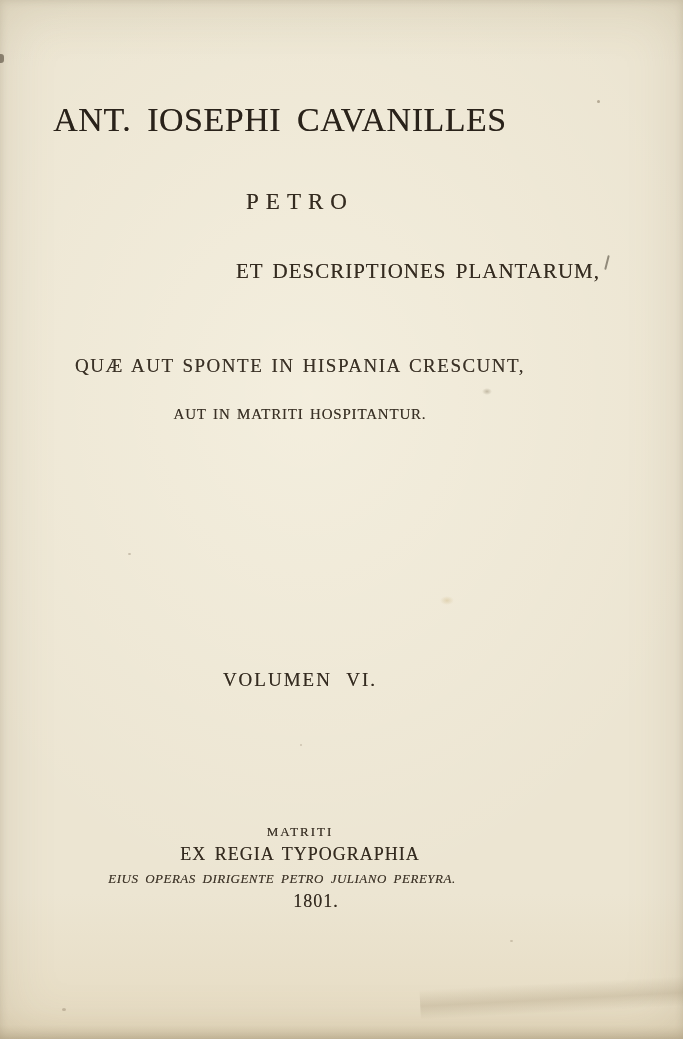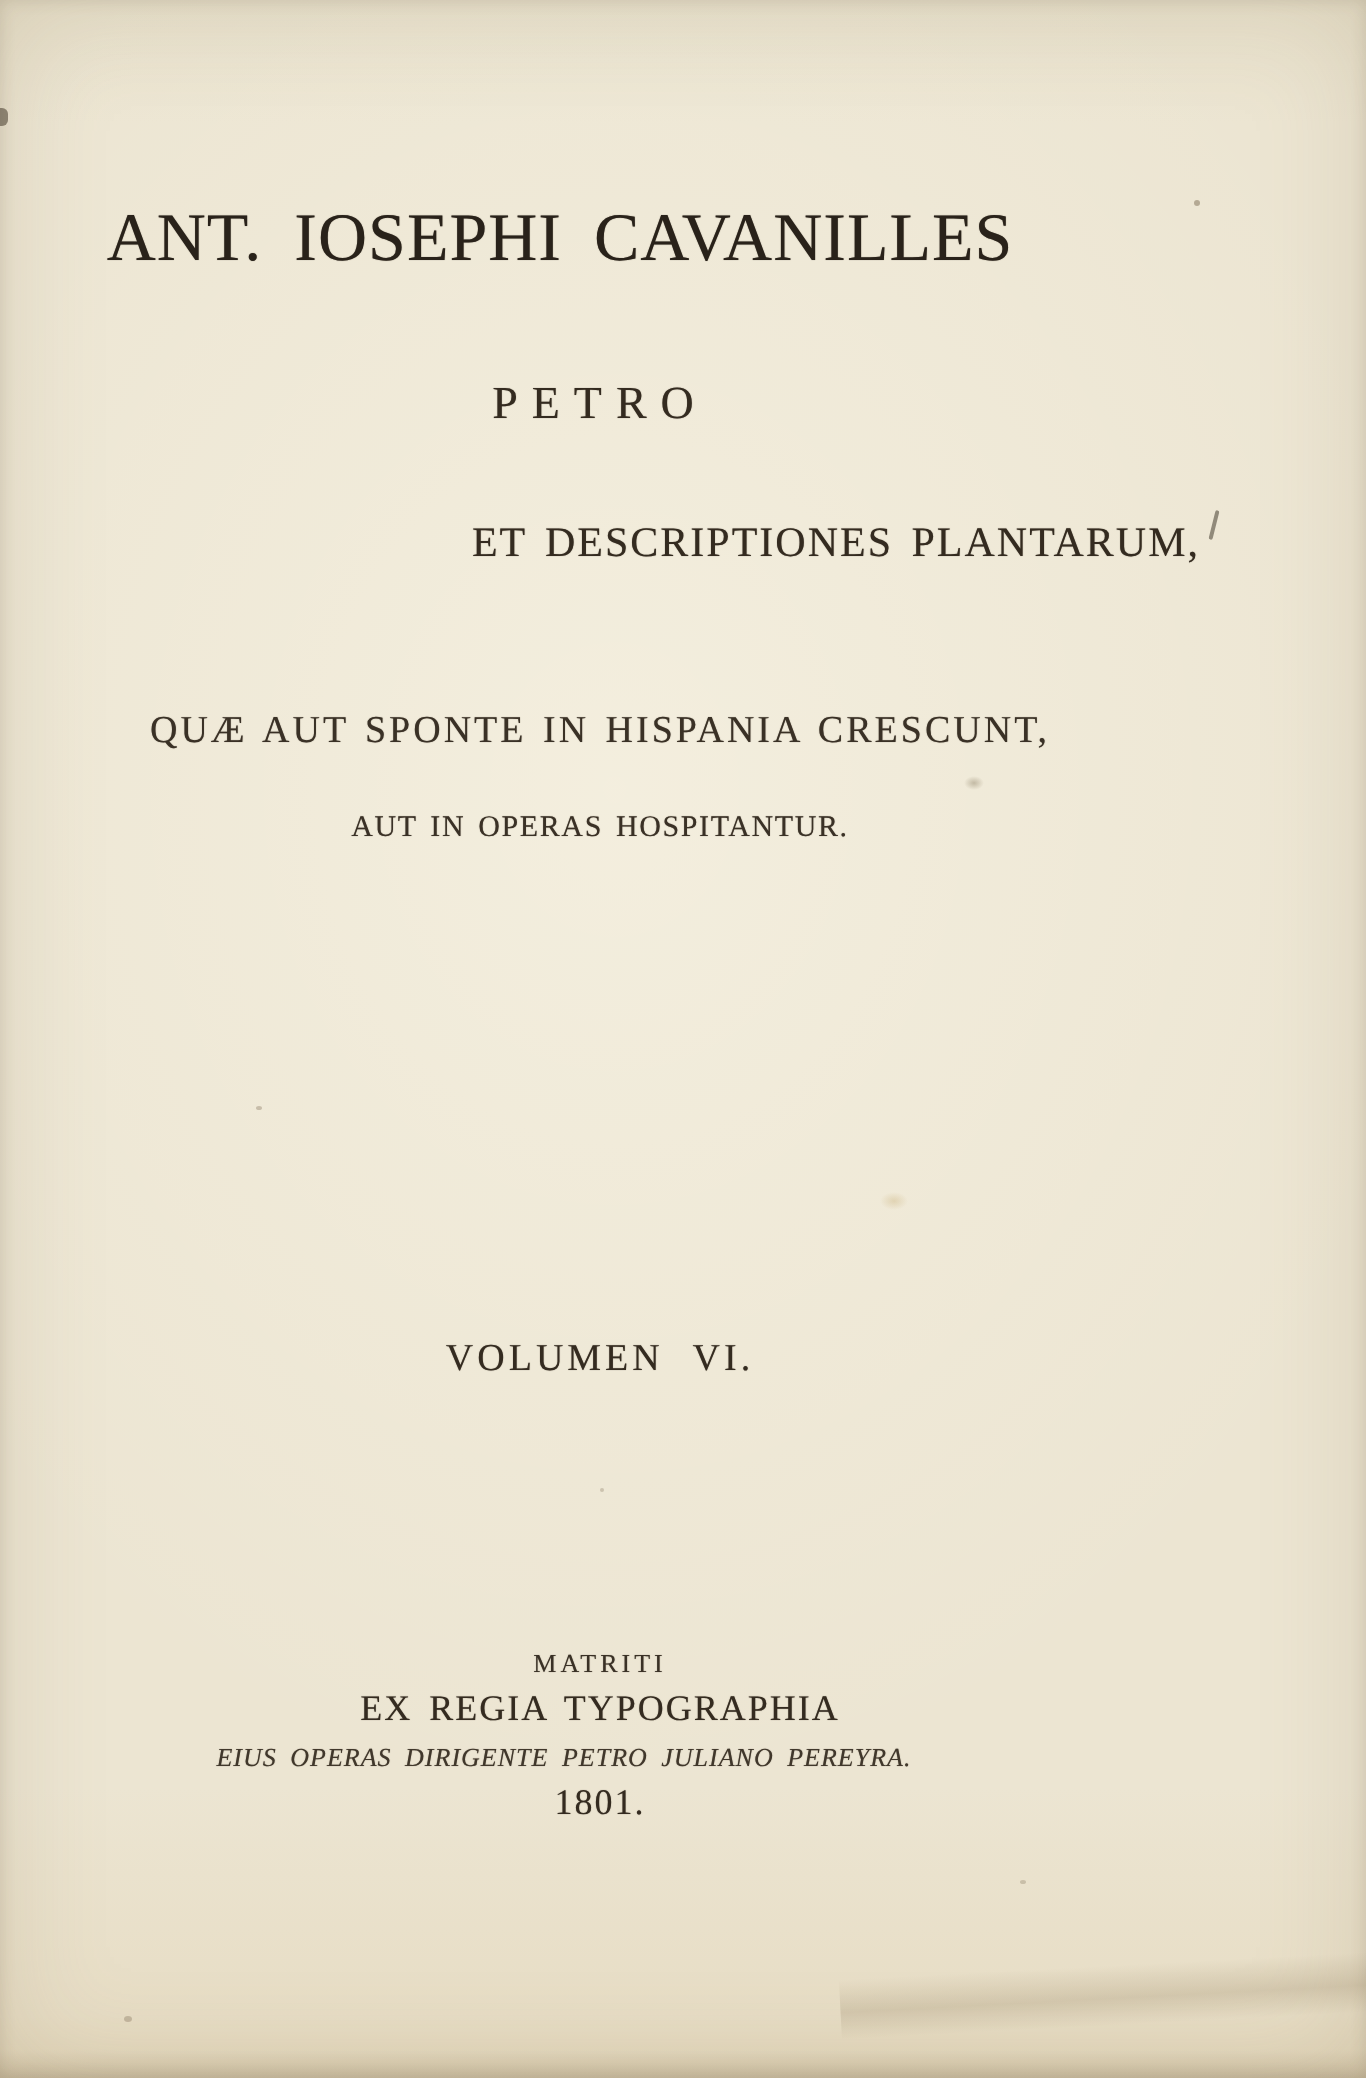--- a/index.html
+++ b/index.html
@@ -39,21 +39,21 @@
   .subtitle-2    { top: 336px; font-size: 19px; letter-spacing: 1.5px; word-spacing: 2px;  color: #3a3126; margin-top: 20px; }
   .subtitle-3    { top: 407px; font-size: 15px; letter-spacing: 0.8px; word-spacing: 2px;  color: #3a3126; }
   .volume-line   { top: 670px; font-size: 19px; letter-spacing: 2px;   word-spacing: 8px;  color: #342b20; }
   .imprint-place { top: 825px; font-size: 13px; letter-spacing: 2px;   color: #3a3126; }
   .imprint-press { top: 845px; font-size: 18px; letter-spacing: 1px;   word-spacing: 3px;  color: #342b20; }
   .imprint-director {
     top: 872px; font-size: 13px; font-style: italic;
     letter-spacing: 0.5px; word-spacing: 3px; color: #40372b;
     transform: translateX(-18px);
   }
-  .imprint-year  { top: 892px; font-size: 18px; letter-spacing: 1px; color: #342b20; }
+  .imprint-year  { top: 892px; font-size: 18px; letter-spacing: 1px; color: #342b20; margin-left: 16px; }
 
   
   .mark { position: absolute; pointer-events: none; }
   .hair-mark {
     left: 606px; top: 255px; width: 2px; height: 15px;
     background: rgba(95,88,74,0.65); border-radius: 2px;
     transform: rotate(14deg);
   }
   .smudge-mark {
     left: 482px; top: 388px; width: 10px; height: 7px;
@@ -88,21 +88,21 @@
 <div class="page">
 
   <div class="line author-line">ANT. IOSEPHI CAVANILLES</div>
 
   <div class="line main-title">PETRO</div>
 
   <div class="line subtitle-1">ET DESCRIPTIONES PLANTARUM,</div>
 
   <div class="line subtitle-2">QUÆ AUT SPONTE IN HISPANIA CRESCUNT,</div>
 
-  <div class="line subtitle-3">AUT IN OPERAS HOSPITANTUR.</div>
+  <div class="line subtitle-3">AUT IN MATRITI HOSPITANTUR.</div>
 
   <div class="line volume-line">VOLUMEN VI.</div>
 
   <div class="line imprint-place">MATRITI</div>
 
   <div class="line imprint-press">EX REGIA TYPOGRAPHIA</div>
 
   <div class="line imprint-director">EIUS OPERAS DIRIGENTE PETRO JULIANO PEREYRA.</div>
 
   <div class="line imprint-year">1801.</div>

